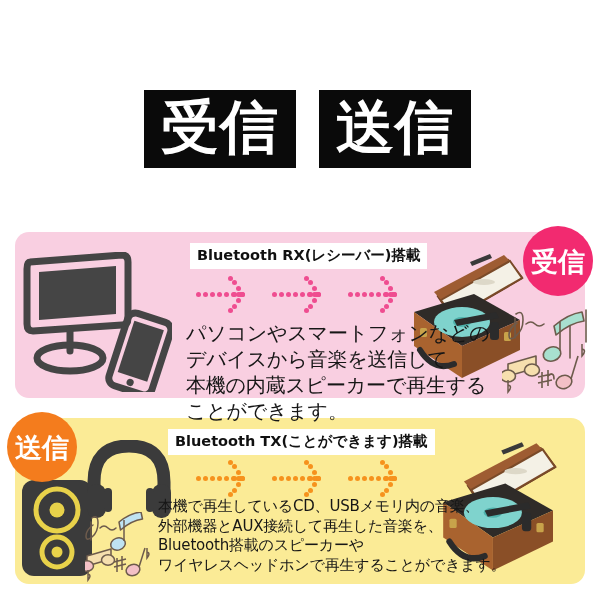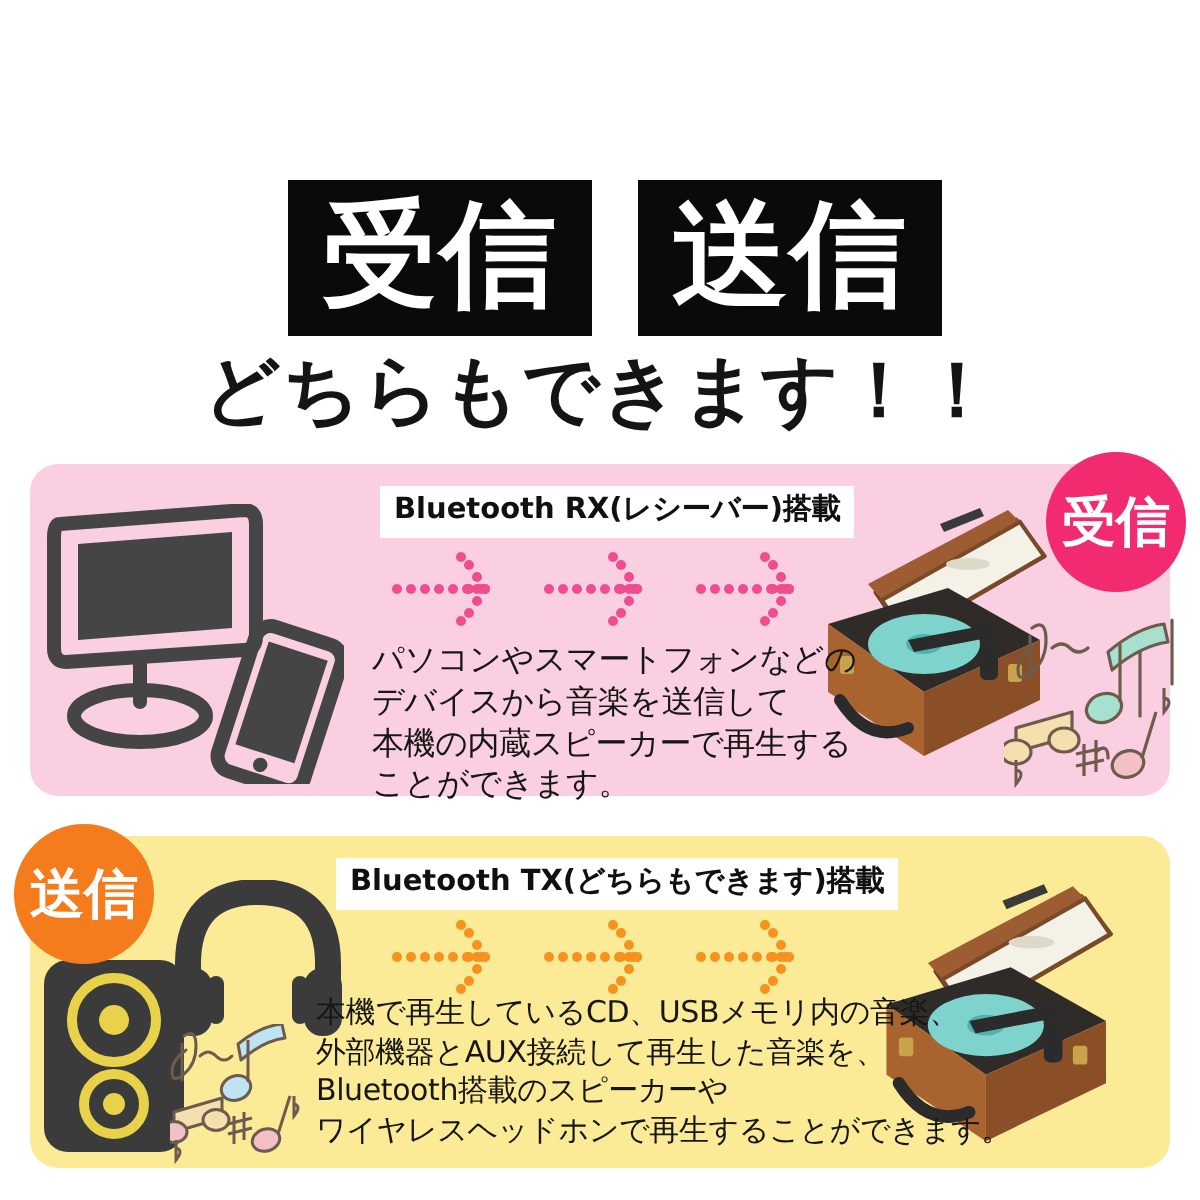--- a/index.html
+++ b/index.html
@@ -147,21 +147,21 @@
   .body-text {
     position: absolute;
     line-height: 1.30;
     color: #161616;
     z-index: 4;
     white-space: pre-line;
   }
   #text-rx {
     left: 186px;
     top: 320px;
-    font-size: 16px;
+    font-size: 20px;
     letter-spacing: -0.2px;
   }
   #text-tx {
     left: 158px;
     top: 497px;
     font-size: 15px;
     letter-spacing: -0.2px;
   }
 
   
@@ -201,21 +201,20 @@
 
 
   <div class="kw-box" id="kw-box-receive">
     <span class="kw-box-text">受信</span>
   </div>
 
   <div class="kw-box" id="kw-box-send">
     <span class="kw-box-text">送信</span>
   </div>
 
-  <div id="tagline">どちらもできます！！</div>
 </div>
 
 <div class="panel" id="panel-rx"></div>
 
 <div class="badge-circle" id="badge-receive">受信</div>
 
 <div class="chip-label" id="chip-rx">Bluetooth RX(レシーバー)搭載</div>
 
 <div class="body-text" id="text-rx">パソコンやスマートフォンなどの
 デバイスから音楽を送信して
@@ -356,21 +355,21 @@
       <path d="M6 74 L6 86 q5 -6 0 -7"></path>
       <path d="M80 38 L80 50 q5 -6 0 -7"></path>
     </g>
   </svg>
 </div>
 
 <div class="panel" id="panel-tx"></div>
 
 <div class="badge-circle" id="badge-send">送信</div>
 
-<div class="chip-label" id="chip-tx">Bluetooth TX(どちらもできます)搭載</div>
+<div class="chip-label" id="chip-tx">Bluetooth TX(ことができます)搭載</div>
 
 <div class="body-text" id="text-tx">本機で再生しているCD、USBメモリ内の音楽、
 外部機器とAUX接続して再生した音楽を、
 Bluetooth搭載のスピーカーや
 ワイヤレスヘッドホンで再生することができます。</div>
 
 <div class="arrow-row" id="arrows-tx">
   <span class="dot-arrow">
       <i style="left: 0px; top: 16px;"></i>
       <i style="left: 7px; top: 16px;"></i>

